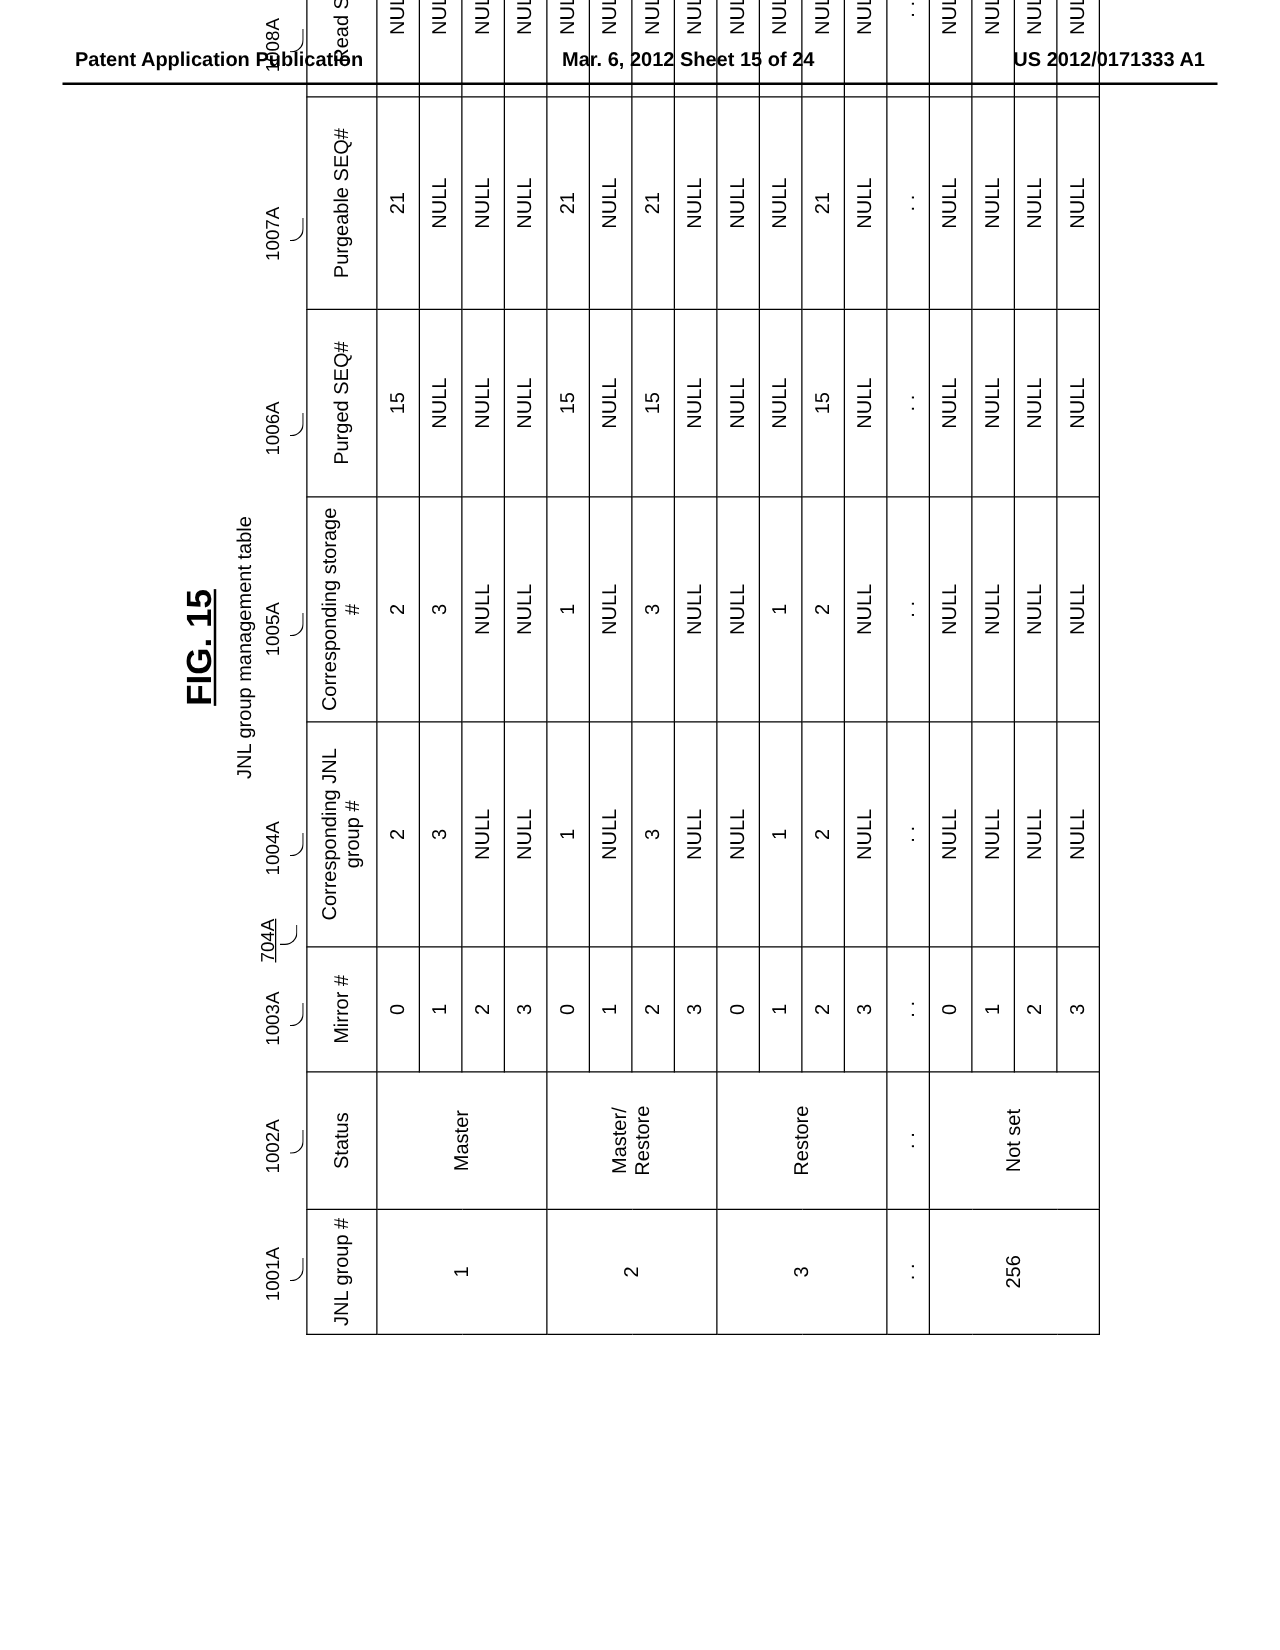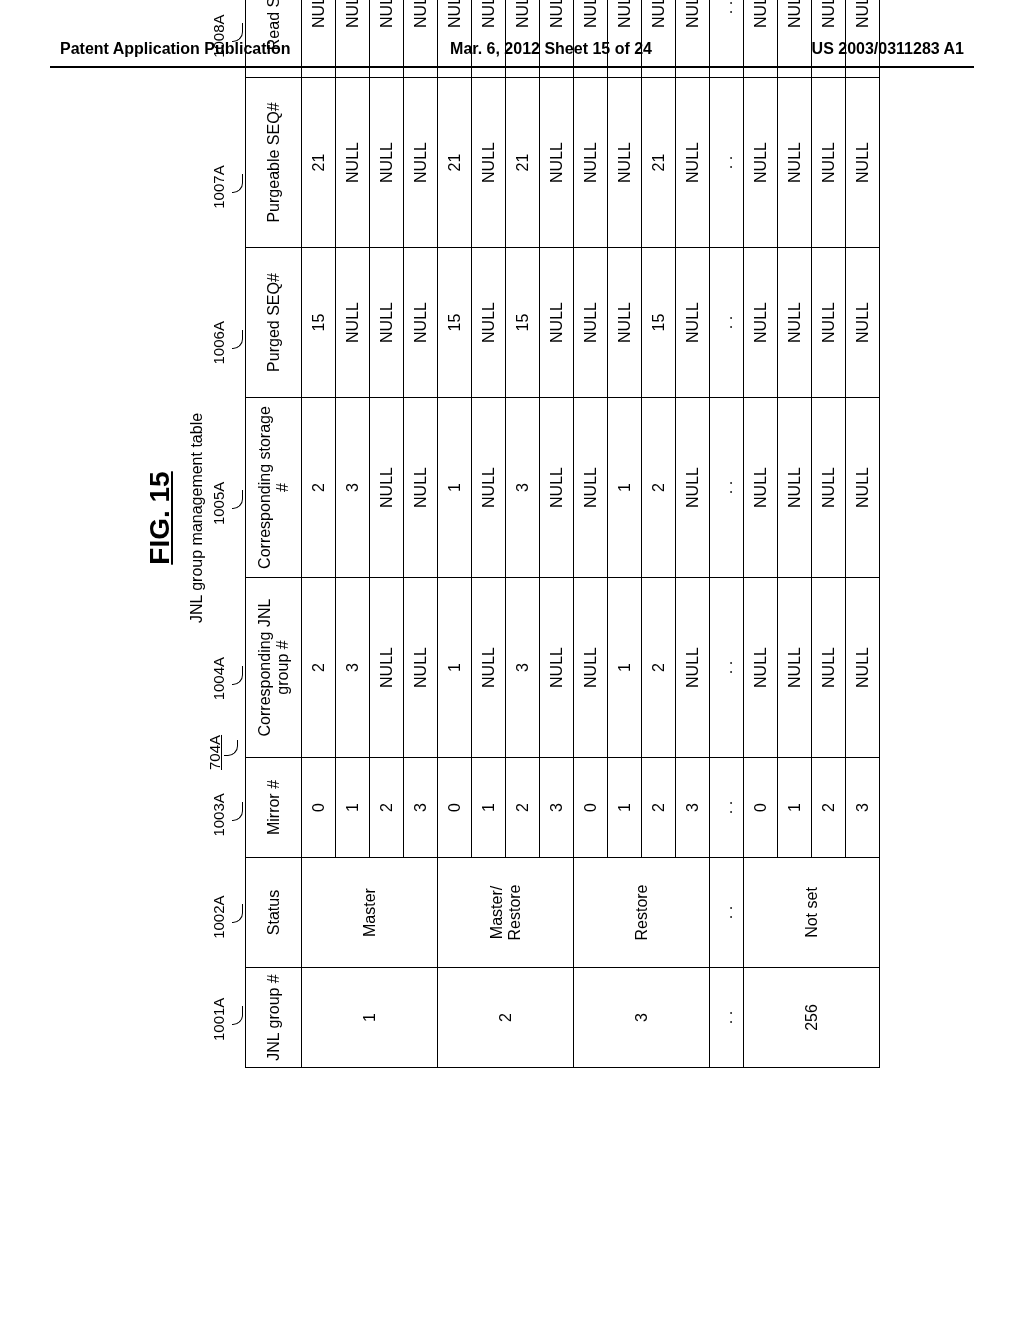--- a/index.html
+++ b/index.html
@@ -101,21 +101,21 @@
     }
     th { font-weight: normal; height: 56px; }
     td { height: 34px; }
   </style>
 </head>
 <body>
 
 <div class="page-header">
   <span>Patent Application Publication</span>
   <span>Mar. 6, 2012  Sheet 15 of 24</span>
-  <span>US 2003/0311283 A1</span>
+  <span>US 2012/0171333 A1</span>
 </div>
 <div class="divider"></div>
 
 <div class="figure-wrap">
   <div class="figure-inner widths">
     <div class="fig-title">FIG. 15</div>
     <div class="table-caption">JNL group management table</div>
 
     <div class="table-wrap">
       <span class="ref704">704A</span>

